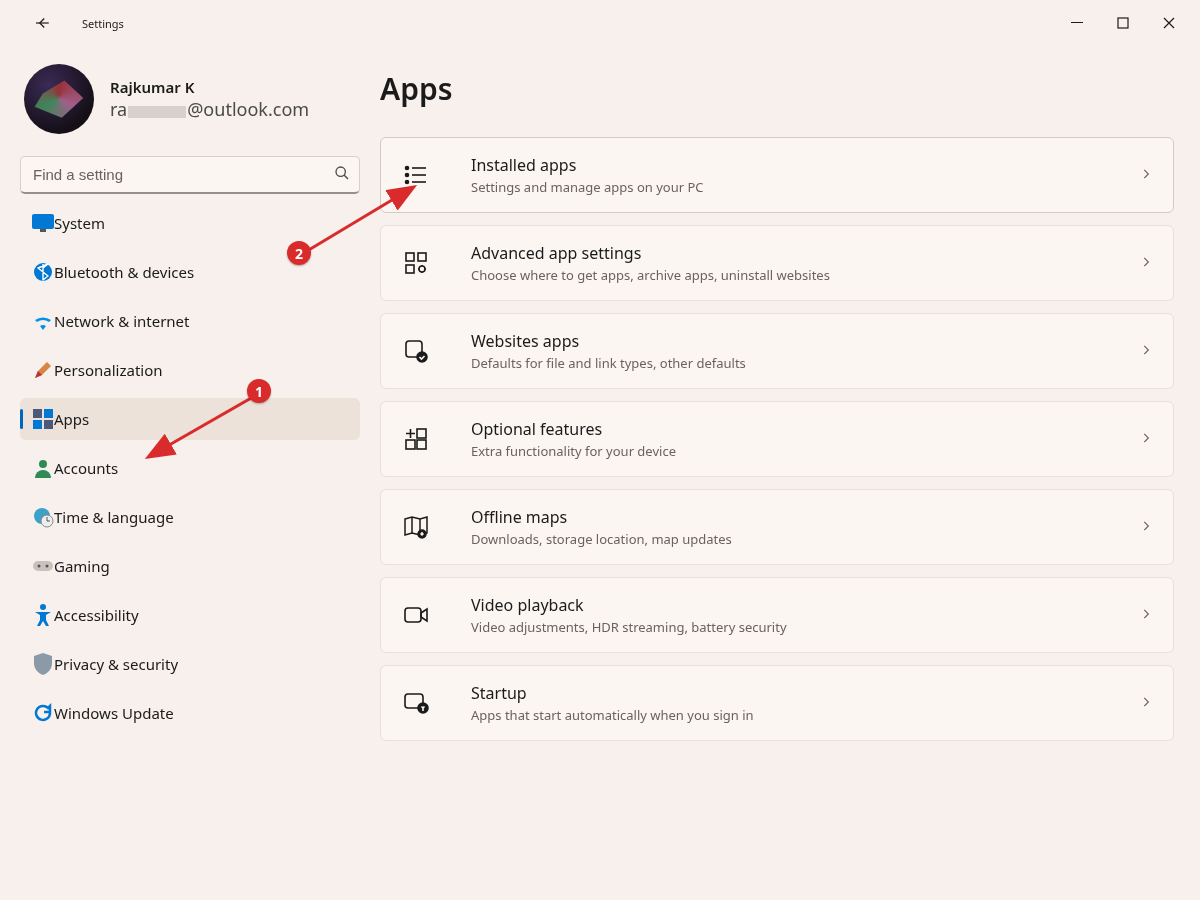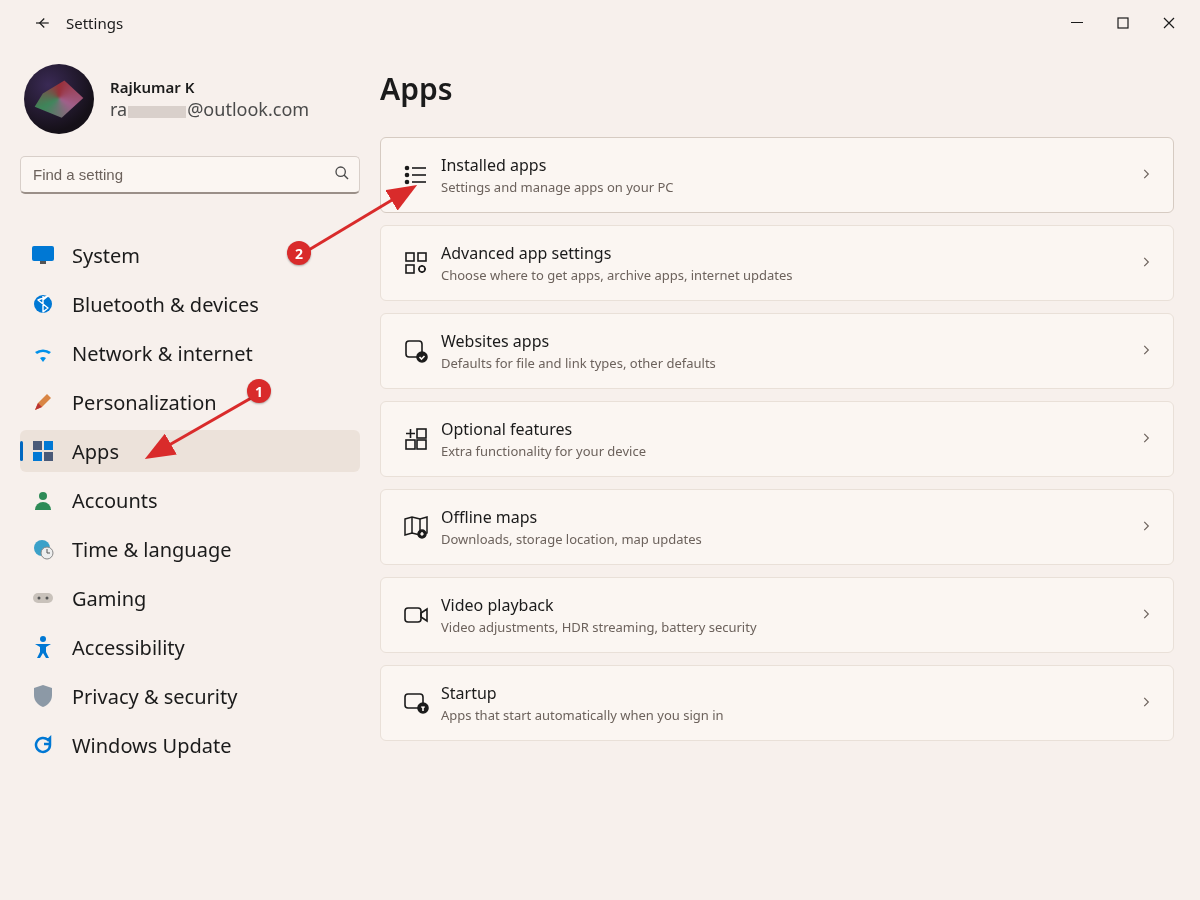--- a/index.html
+++ b/index.html
@@ -20,21 +20,21 @@
     height: 46px;
     padding: 0 8px;
   }
   .titlebar .back-btn {
     width: 40px; height: 40px;
     display: flex; align-items: center; justify-content: center;
     border-radius: 6px;
     cursor: pointer;
     margin-left: 14px;
   }
-  .titlebar .title { margin-left: 4px; font-size: 15px; }
+  .titlebar .title { margin-left: 20px; font-size: 11px; }
   .titlebar .spacer { flex: 1; }
   .win-controls { display: flex; }
   .win-btn {
     width: 46px; height: 32px;
     display: flex; align-items: center; justify-content: center;
     cursor: pointer;
   }
 
   
   .wrap { display: flex; padding: 0 0 0 0; height: calc(900px - 46px); justify-content: space-between; }
@@ -57,44 +57,44 @@
   .profile-name { font-size: 15px; font-weight: 600; }
   .profile-email { font-size: 18px; color: #4a4a4a; }
   .email-redact {
     display: inline-block; width: 58px; height: 12px;
     background: #d9d0cb; vertical-align: -2px; margin: 0 1px;
   }
 
   
   .search {
     position: relative;
-    margin-bottom: 40px;
+    margin-bottom: 8px;
   }
   .search input {
     width: 100%; height: 38px;
     border: 1px solid #d8cfc9;
     border-bottom: 2px solid #9a8f88;
     border-radius: 5px;
     background: #fbf6f2;
     padding: 0 40px 0 12px;
     font-size: 15px; color: #333;
     outline: none;
   }
   .search input::placeholder { color: #6c625c; }
   .search .search-icon {
     position: absolute; right: 10px; top: 50%; transform: translateY(-50%);
   }
 
   
   .nav { list-style: none; }
   .nav li {
-    display: flex; align-items: center; gap: 18px;
+    display: flex; align-items: center; 
     height: 42px; padding: 0 12px;
     border-radius: 6px;
-    font-size: 20px; cursor: pointer;
+    font-size: 15px; cursor: pointer;
     margin-bottom: 7px;
     position: relative;
   }
   .nav li.active {
     background: #ece2da;
   }
   .nav li.active::before {
     content: ""; position: absolute; left: 0; top: 11px; bottom: 11px;
     width: 3px; background: #0067c0; border-radius: 3px;
   }
@@ -102,21 +102,21 @@
 
   
   .page-title { font-size: 30px; font-weight: 600; margin: 4px 0 28px 0; }
 
   .cards { display: flex; flex-direction: column; gap: 12px; }
   .card {
     background: #fbf6f2;
     border: 1px solid #e9e0d8;
     border-radius: 6px;
     padding: 16px 20px 16px 22px;
-    display: flex; align-items: center; gap: 12px;
+    display: flex; align-items: center; gap: 42px;
     cursor: pointer;
     position: relative;
   }
   .card.hover { border-color: #d6cbc2; }
   .card .ico { width: 26px; height: 26px; display:flex;align-items:center;justify-content:center; flex-shrink:0; }
   .card .txt { flex: 1; }
   .card .title { font-size: 16px; color: #1b1b1b; }
   .card .sub { font-size: 13px; color: #6c625c; margin-top: 2px; }
   .card .chev { flex-shrink: 0; }
 
@@ -319,21 +319,21 @@
           <svg width="24" height="24" viewBox="0 0 24 24" fill="none" stroke="#1b1b1b" stroke-width="1.6">
               <rect x="2" y="2" width="8" height="8"></rect>
               <rect x="14" y="2" width="8" height="8"></rect>
               <rect x="2" y="14" width="8" height="8"></rect>
               <circle cx="18" cy="18" r="3"></circle>
               <path d="M18 14v1M18 21v1M14 18h1M21 18h1"></path>
             </svg>
         </span>
         <div class="txt">
           <div class="title">Advanced app settings</div>
-          <div class="sub">Choose where to get apps, archive apps, internet updates</div>
+          <div class="sub">Choose where to get apps, archive apps, uninstall websites</div>
         </div>
         <span class="chev"><svg width="14" height="14" viewBox="0 0 24 24" fill="none" stroke="#6c625c" stroke-width="2">
               <path d="M9 5l7 7-7 7"></path>
             </svg></span>
       </div>
 
       <div class="card">
         <span class="ico">
           <svg width="24" height="24" viewBox="0 0 24 24" fill="none" stroke="#1b1b1b" stroke-width="1.6">
               <rect x="2" y="2" width="16" height="16" rx="3"></rect>

